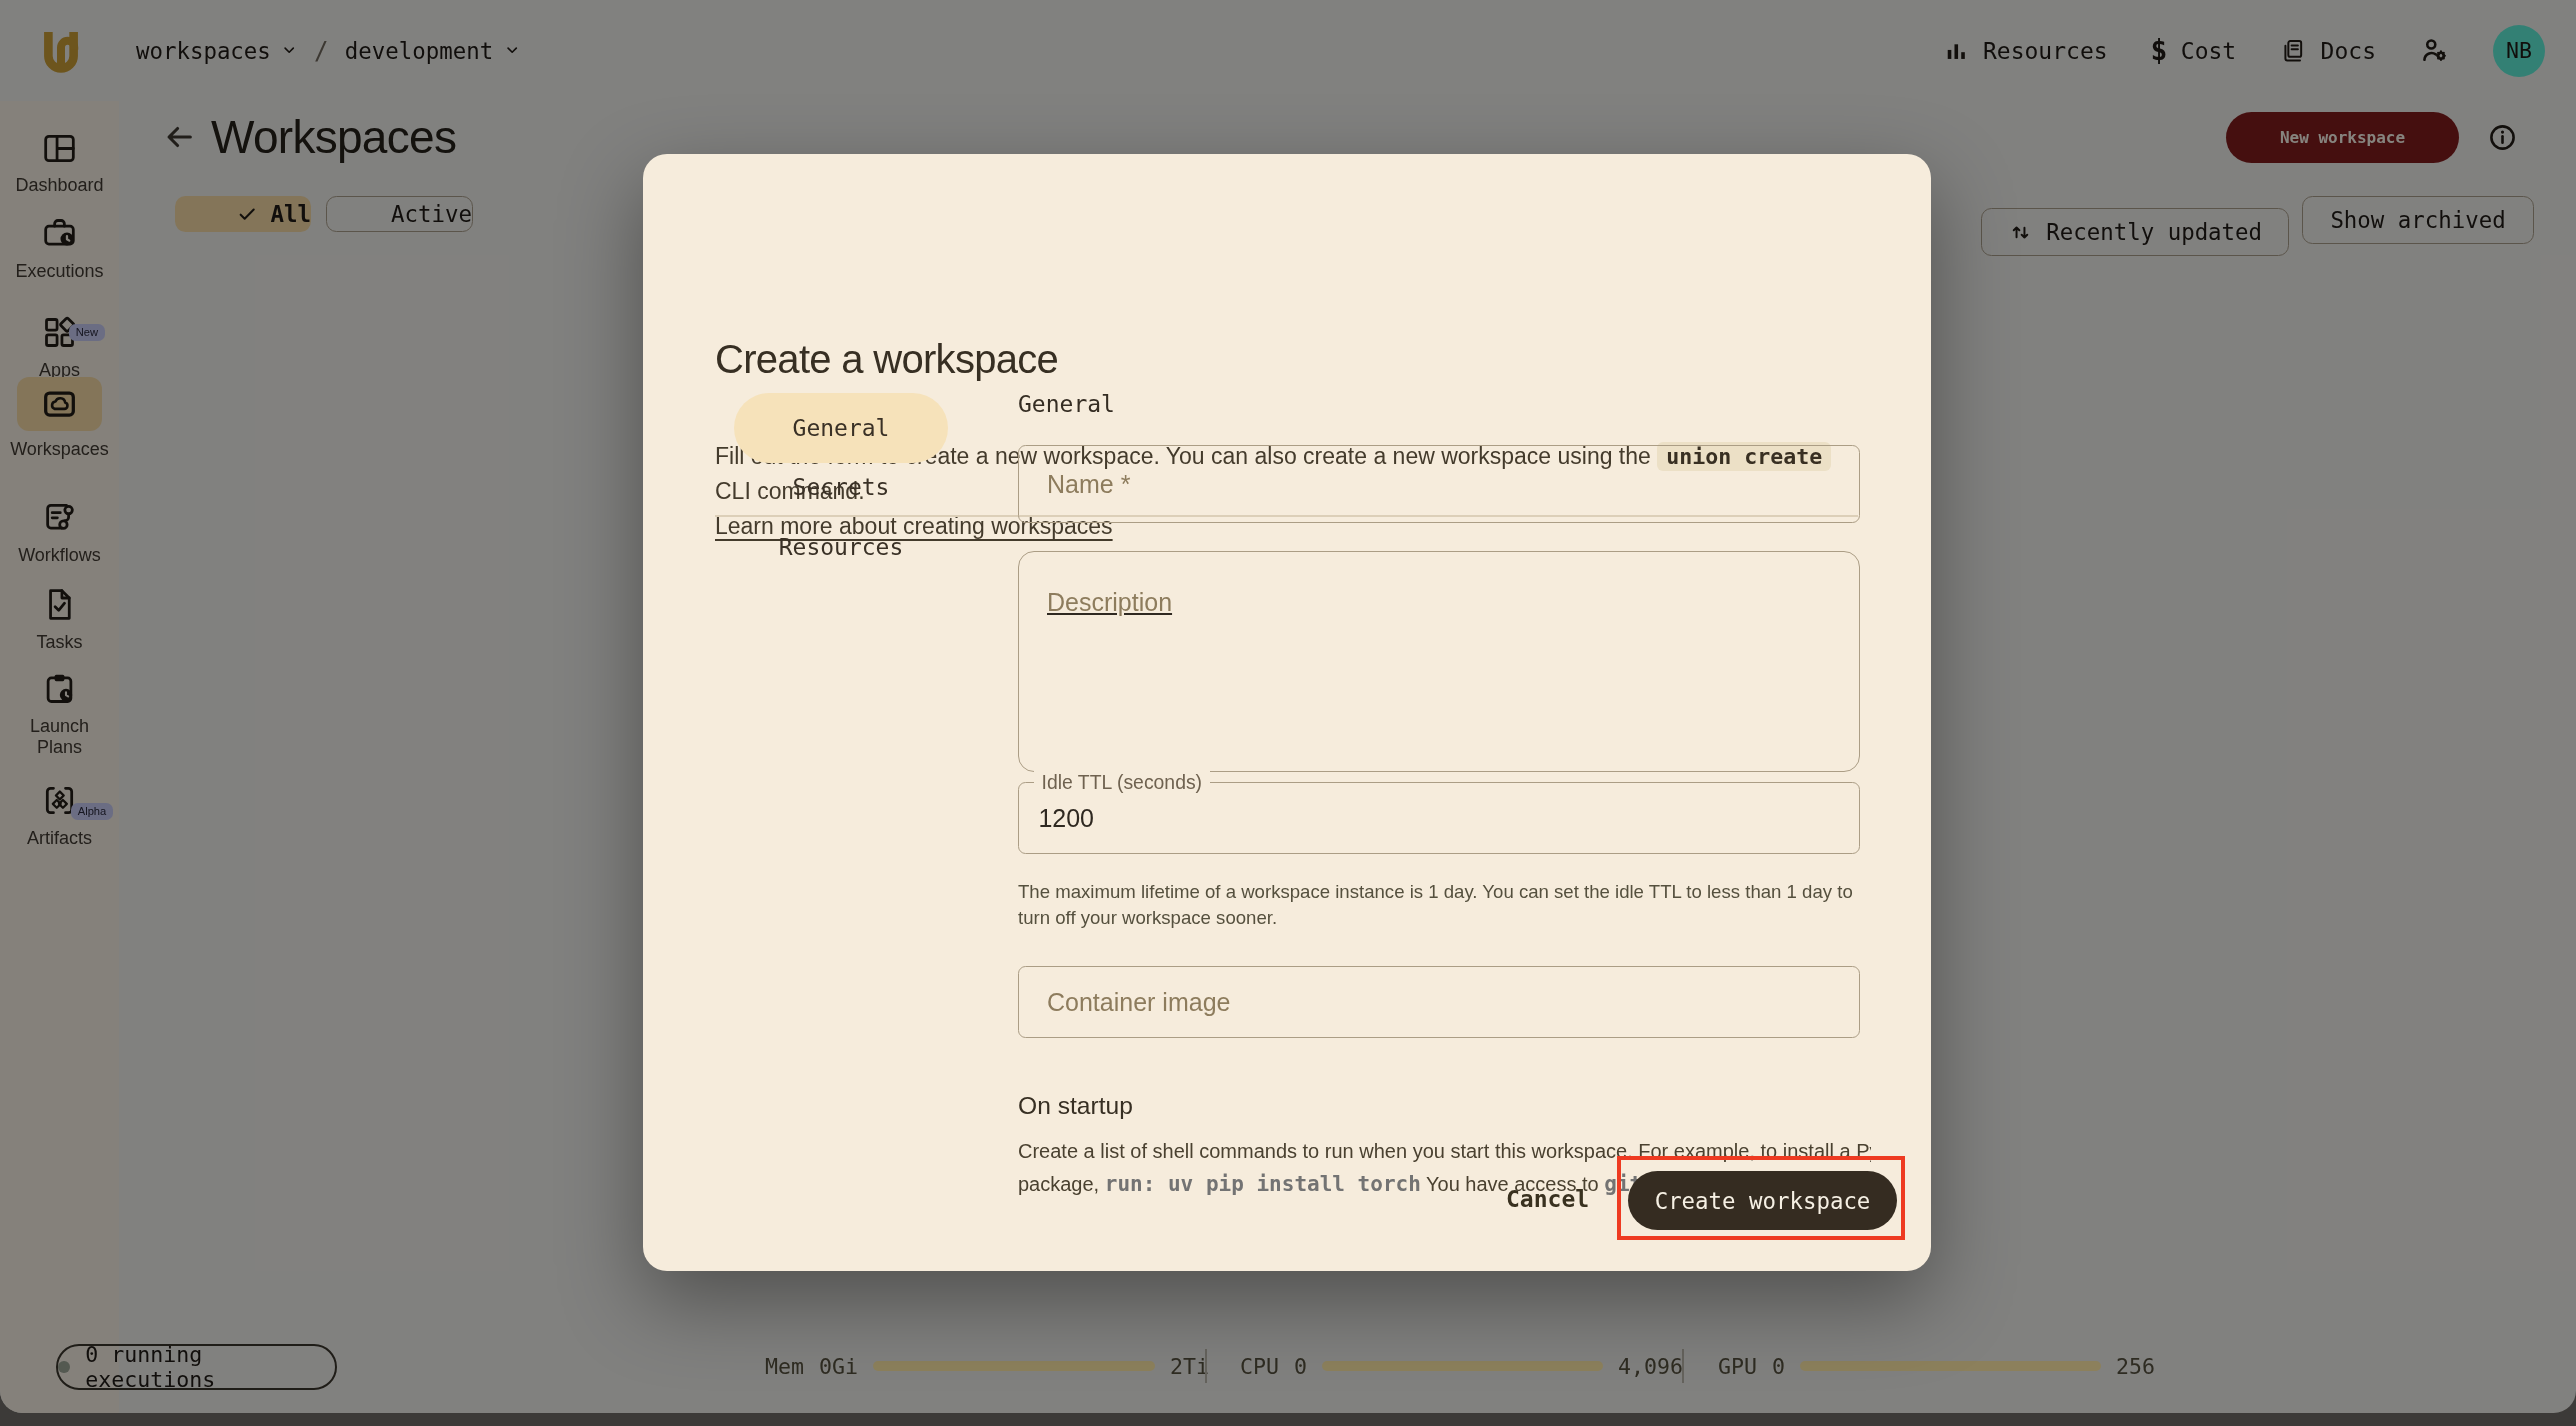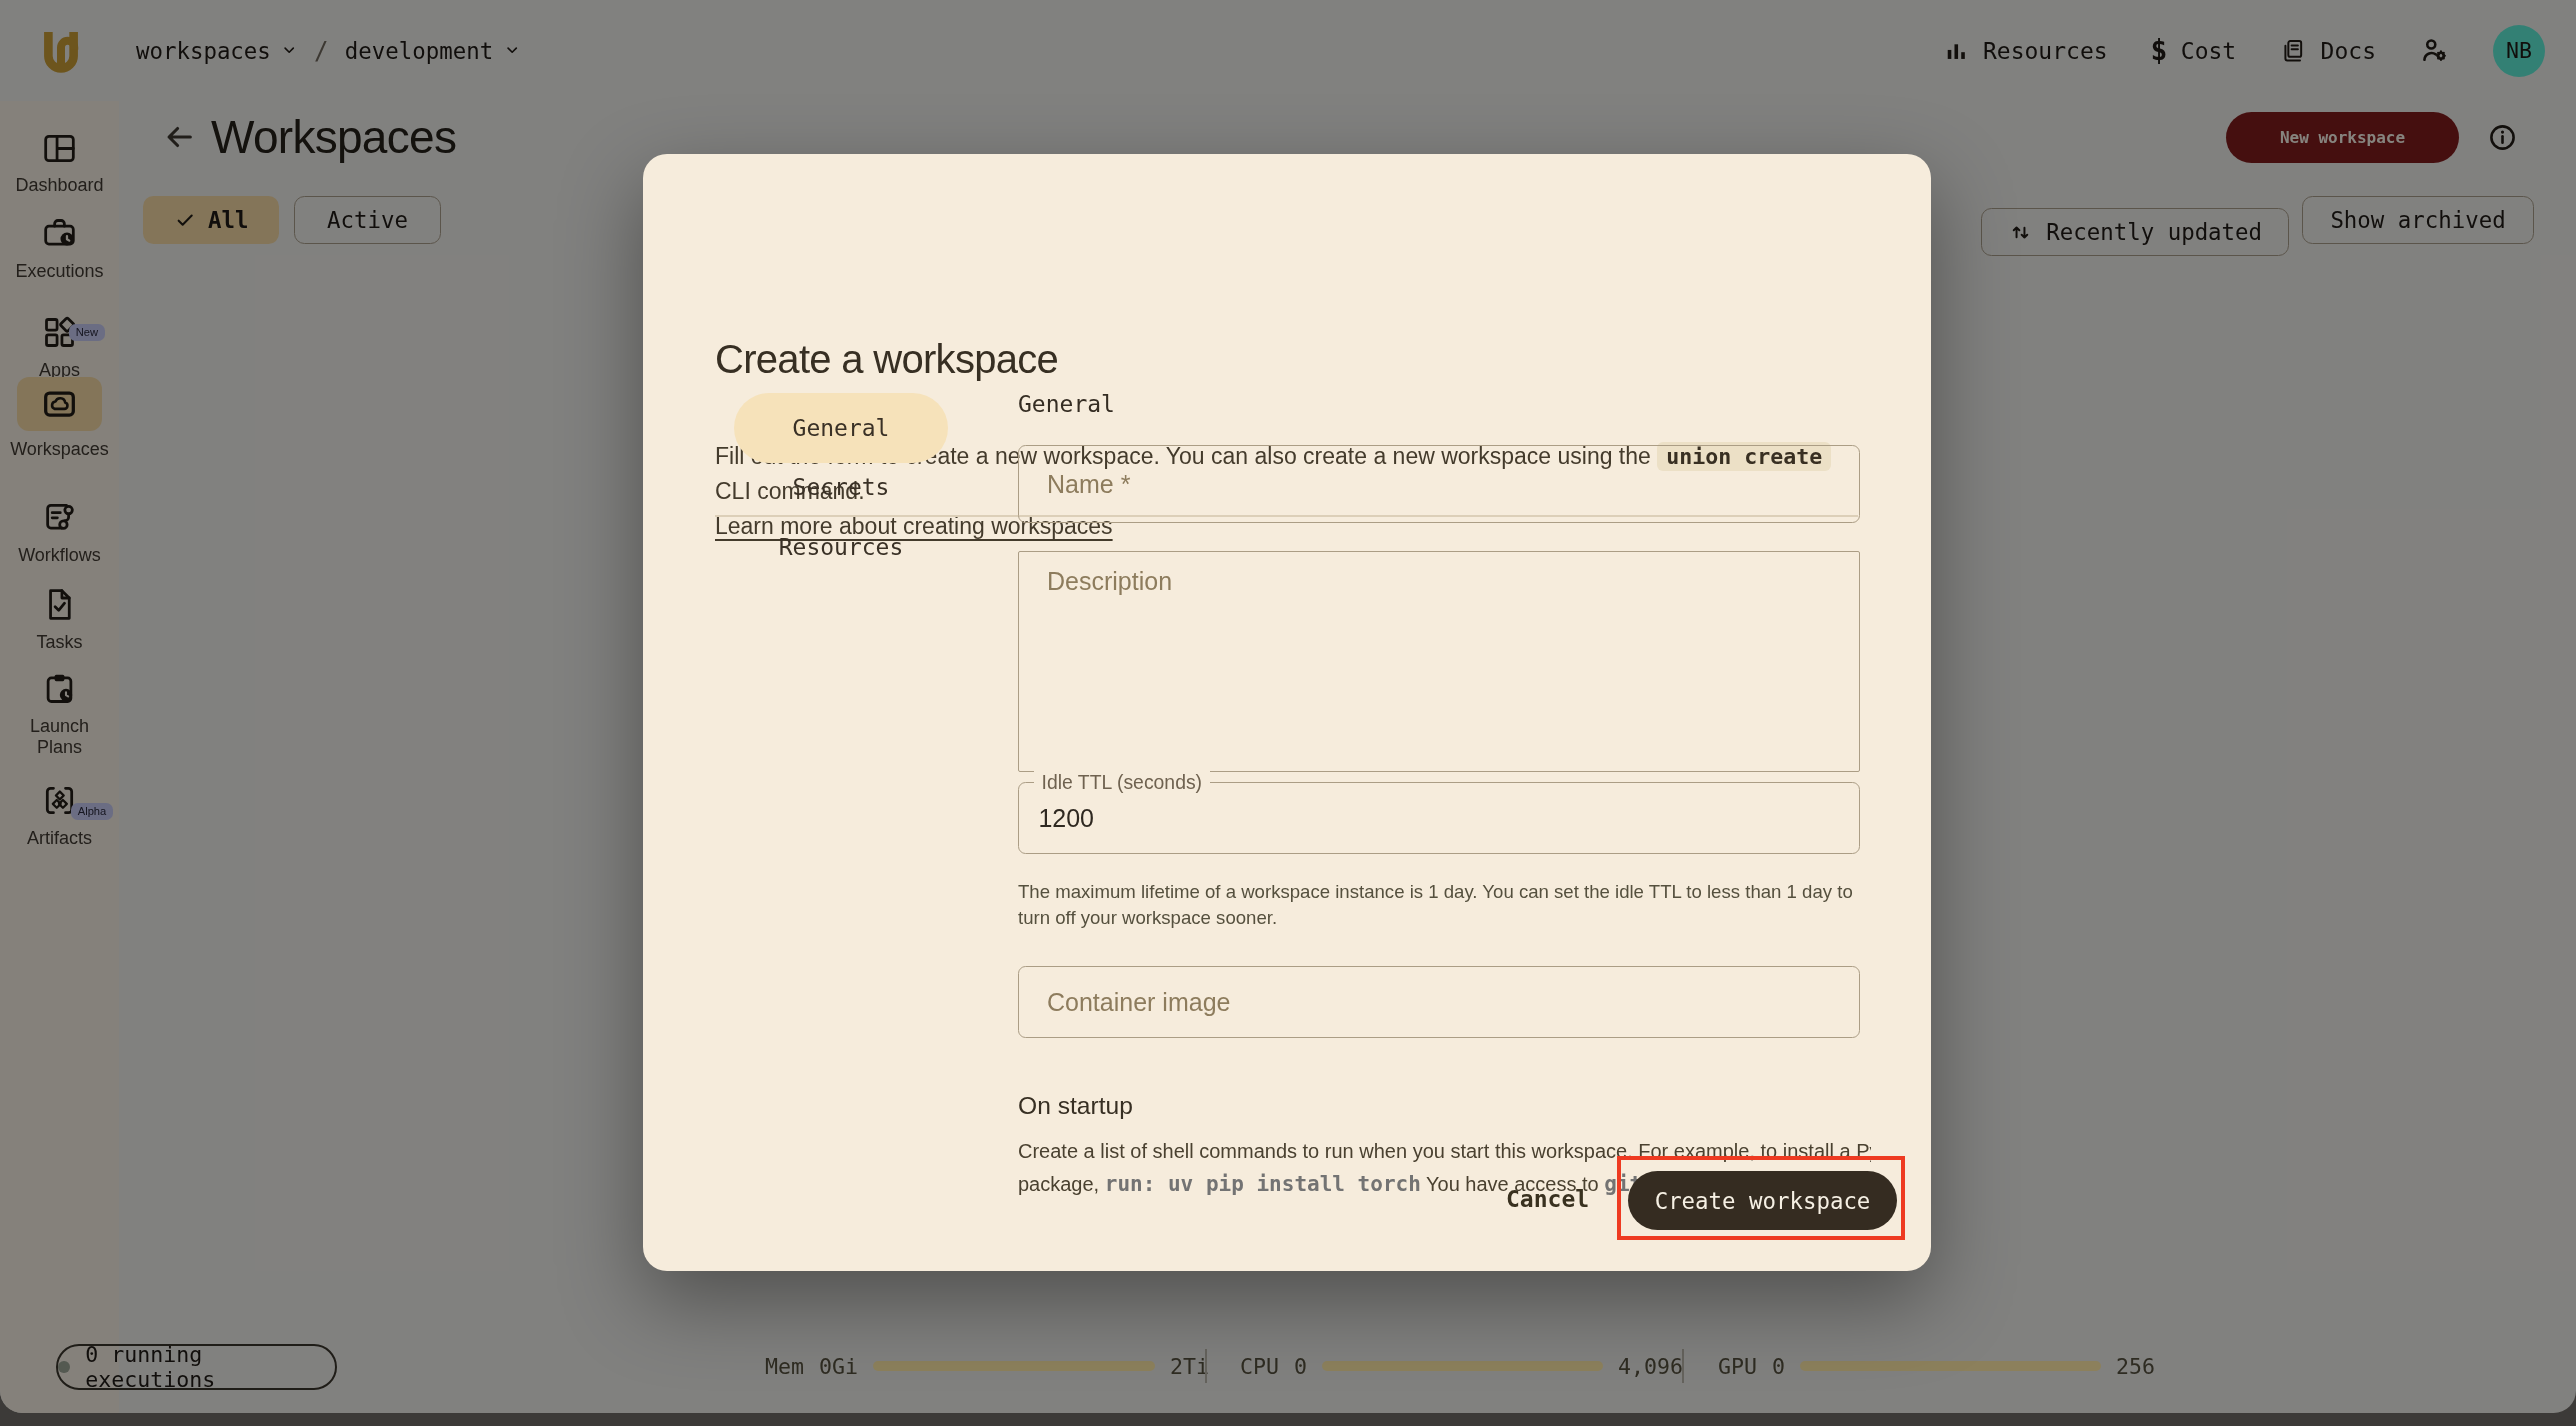--- a/index.html
+++ b/index.html
@@ -37,21 +37,21 @@
 
   
   .page-head { position:absolute; left:162px; top:110px; display:flex; align-items:center; gap:15px; }
   .page-title { font-size:46px; font-weight:500; letter-spacing:-0.7px; color:#26211b; }
   .btn-dark {
     position:absolute; display:flex; align-items:center; justify-content:center;
     background:#7f1d1d; color:#f5f0e6; border:none; border-radius:27px; font-size:16px; cursor:pointer;font-weight:bold;
   }
   .new-ws { left:2226px; top:112px; width:233px; height:51px; }
   .info-btn { position:absolute; left:2487px; top:122px; width:31px; height:31px; cursor:pointer; }
-  .chip { position:absolute; top:196px; height:48px; display:flex; align-items:center; justify-content:center; gap:12px; border-radius:10.4px; font-size:22.4px; font-weight:bold; cursor:pointer; }
+  .chip { position:absolute; top:196px; height:36px; display:flex; align-items:center; justify-content:flex-end; gap:12px; border-radius:10.4px; font-size:22.4px; font-weight:bold; cursor:pointer;margin-left:32px; }
   .chip-all { left:143px; width:136px; background:#f0d6a2; }
   .chip-active { left:294px; width:147px; border:1.5px solid #a79c89; font-weight:normal; }
   .hbtn { position:absolute; top:196px; height:48px; display:flex; align-items:center; justify-content:center; gap:13.4px; border:1.5px solid #a79c89; border-radius:10.4px; font-size:22.4px; cursor:pointer; }
   .sortbtn { left:1981px; width:308px;margin-top:12px; }
   .archbtn { left:2302px; width:232px; }
 
   
   .status-pill { position:absolute; left:56px; top:1344px; width:281px; height:46px; border:2.2px solid #3a352c; border-radius:23px; display:flex; align-items:center; justify-content:center; gap:15px; font-size:21.6px; cursor:pointer; }
   .dot { width:12.7px; height:12.7px; border-radius:50%; background:#9aa294; }
   .meter { position:absolute; top:1348px; height:36px; display:flex; align-items:center; gap:15px; font-size:21.6px; color:#55503f; }
@@ -74,22 +74,22 @@
   .tab-active { background:#f6e2ba; }
   .section-label { position:absolute; left:375px; top:237px; font-size:23px; color:#352d23; }
   .f-input {
     position:absolute; left:375px; width:842px; background:transparent;
     border:1.5px solid #ab9d85; border-radius:7.5px; font-family:"Liberation Sans",sans-serif;
     font-size:25px; color:#2f2921; padding-left:28px;
   }
   .f-input::placeholder, .f-textarea::placeholder { color:#8d7c5d; opacity:1; }
   .f-textarea {
     position:absolute; left:375px; width:842px; background:transparent;
-    border:1.5px solid #ab9d85; border-radius:2px; font-family:"Liberation Sans",sans-serif;
-    font-size:25px; color:#2f2921; padding:15px 28px; resize:none;
+    border:1.5px solid #ab9d85; border-radius:16px; font-family:"Liberation Sans",sans-serif;
+    font-size:25px; color:#2f2921; padding:36px 28px; resize:none;text-decoration:underline;
   }
   .idle-wrap { position:absolute; left:375px; top:628px; width:842px; height:72px; border:1.5px solid #ab9d85; border-radius:7.5px; }
   .idle-label { position:absolute; left:15px; top:-12px; background:#f6ecdc; padding:0 7.5px; font-size:19.4px; color:#6f6250; }
   .idle-input { width:100%; height:100%; background:transparent; border:none; outline:none; font-family:"Liberation Sans",sans-serif; font-size:25px; color:#2f2921; padding-left:19.4px; }
   .helper { position:absolute; left:375px; top:725px; width:835px; font-size:18.6px; line-height:26px; color:#55503e; }
   .startup-h { position:absolute; left:375px; top:938px; font-size:24.6px; color:#372f23; }
   .startup-p { position:absolute; left:375px; top:981px; width:853px; font-size:20px; line-height:33px; color:#4a4130; }
   .startup-p .line { display:block; white-space:nowrap; overflow:hidden; }
   .code-inline { font-family:"DejaVu Sans Mono",monospace; font-weight:bold; font-size:21px; color:#737373; }
 

